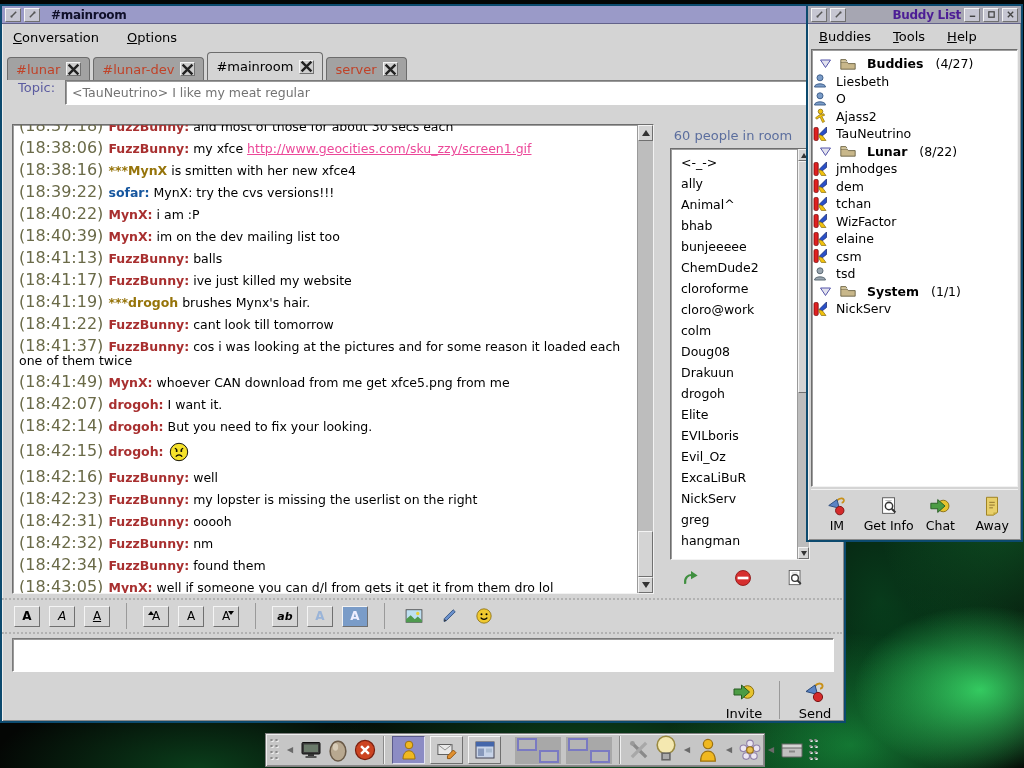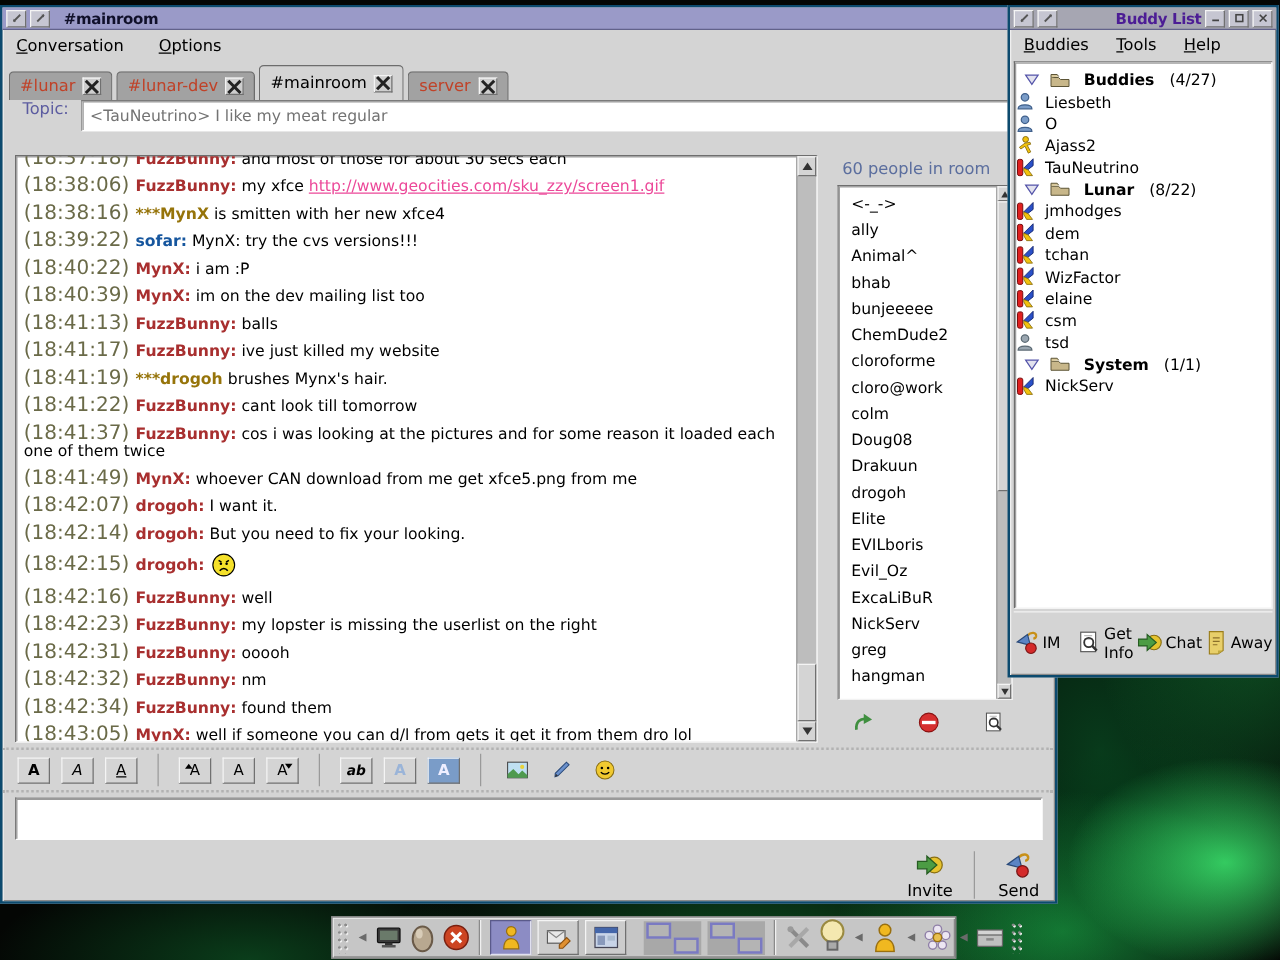--- a/index.html
+++ b/index.html
@@ -95,21 +95,21 @@
 #buddy-win .menubar{height:25px;gap:18px}
 .tree{flex:1;margin:0 3px;background:#fff;border:1px solid #6e6e6e;border-right-color:#f2f2f2;border-bottom-color:#f2f2f2;box-shadow:inset 1px 1px 0 #9e9e9e;padding-top:5px;overflow:hidden}
 .b-row{height:17.5px;display:flex;align-items:center;gap:8px;font-size:12.5px}
 .b-group{padding-left:7px}
 .b-group .b-name{font-weight:bold}
 .b-member{}
 .b-ico{width:16px;height:16px;flex:none}
 .b-ico svg{width:16px;height:16px}
 .exp{width:13px;height:13px;flex:none}
 .buddy-toolbar{height:48px;margin:2px 3px 3px;background:#d4d4d4;border-top:1px solid #f2f2f2;display:flex;align-items:stretch}
-.bd-btn{flex:1;display:flex;flex-direction:row;align-items:center;gap:1px;font-size:12.5px}
+.bd-btn{flex:1;display:flex;flex-direction:column;align-items:center;justify-content:center;gap:1px;font-size:12.5px}
 .bd-btn svg{width:22px;height:22px}
 
 #taskbar{position:absolute;left:265px;top:733px;width:500px;height:34px;background:#c6c6c6;border:1px solid #7e7e7e;box-shadow:inset 1px 1px 0 #efefef, inset -1px -1px 0 #8a8a8a;display:flex;align-items:center;padding:0 3px;gap:5px;z-index:20}
 .grip{width:11px;height:26px;background-image:radial-gradient(circle,#8a8a8a 1px,transparent 1.3px),radial-gradient(circle,#f0f0f0 1px,transparent 1.3px);background-size:5px 6px;background-position:0 0,1px 1px;flex:none}
 .t-ico{width:22px;height:24px;display:grid;place-items:center;flex:none}
 .t-arrow{width:10px;height:24px;display:grid;place-items:center;flex:none}
 .tsep{width:2px;height:28px;border-left:1px solid #8a8a8a;border-right:1px solid #f0f0f0;margin:0 2px;flex:none}
 .task-btn{width:33px;height:28px;display:grid;place-items:center;background:#cccccc;flex:none}
 .task-btn.active{background:#8c8cc4;border-top:1px solid #5a5a8a;border-left:1px solid #5a5a8a;border-bottom:1px solid #e0e0f0;border-right:1px solid #e0e0f0}
 .task-spacer{flex:1;height:28px;background:#9e9e9e;margin:0 2px}

